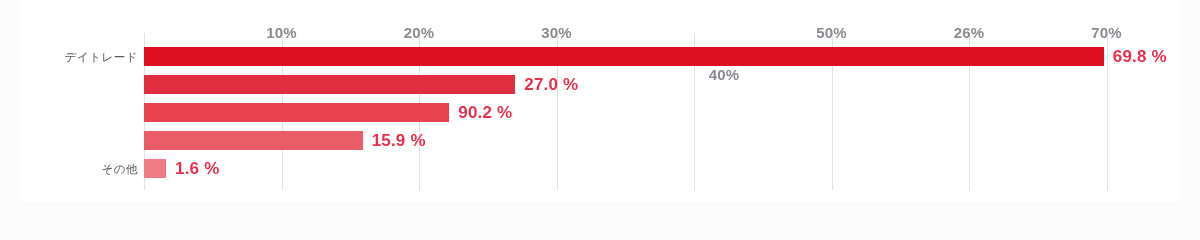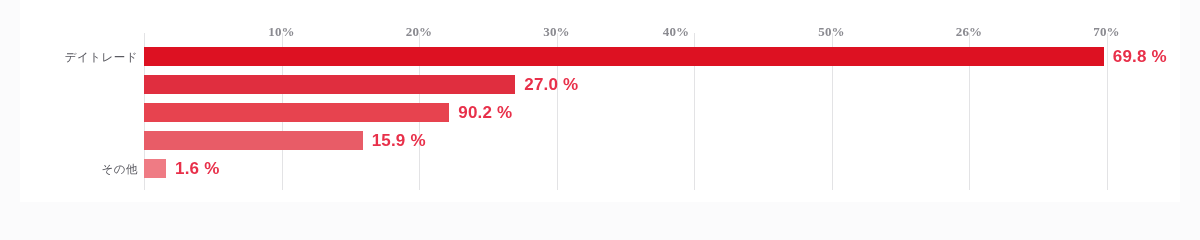--- a/index.html
+++ b/index.html
@@ -44,26 +44,25 @@
     left: 124px;
     top: 33px;
     width: 1px;
     height: 157px;
     background: #e3e3e5;
   }
   .tick-label {
     position: absolute;
     top: 24px;
     transform: translate(-50%, 0);
-    font-size: 13px;
+    font-size: 15px;
     font-weight: bold;
     color: #8a8a90;
     white-space: nowrap;
     letter-spacing: 0.2px;
-    font-family: Liberation Serif, serif;
   }
 
   
   .row {
     position: absolute;
     left: 0;
     width: 1160px;
     height: 28px;
   }
   .cat-label {
@@ -108,21 +107,21 @@
         <div class="gridline" style="left: 536.5px; background: rgb(227, 227, 229);"></div>
         <div class="gridline" style="left: 674px; background: rgb(227, 227, 229);"></div>
         <div class="gridline" style="left: 811.5px; background: rgb(227, 227, 229);"></div>
         <div class="gridline" style="left: 949px; background: rgb(227, 227, 229);"></div>
         <div class="gridline" style="left: 1086.5px; background: rgb(227, 227, 229);"></div>
       </div>
     <div id="ticklabels">
         <div class="tick-label" style="left: 261.5px; color: rgb(138, 138, 144);">10%</div>
         <div class="tick-label" style="left: 399px; color: rgb(138, 138, 144);">20%</div>
         <div class="tick-label" style="left: 536.5px; color: rgb(138, 138, 144);">30%</div>
-        <div class="tick-label" style="left: 656px; color: rgb(138, 138, 144);">40%</div>
+        <div class="tick-label" style="left: 704px; color: rgb(138, 138, 144); margin-top: 42px;">40%</div>
         <div class="tick-label" style="left: 811.5px; color: rgb(138, 138, 144);">50%</div>
         <div class="tick-label" style="left: 949px; color: rgb(138, 138, 144);">26%</div>
         <div class="tick-label" style="left: 1086.5px; color: rgb(138, 138, 144);">70%</div>
       </div>
 
     <div id="rows">
         <div class="row" style="top: 43px;">
           <div class="cat-label" style="color: rgb(85, 85, 92);">デイトレード</div>
           <div class="bar" style="width: 959.75px; background: rgb(221, 17, 34);"></div>
           <div class="value-label" style="left: 1092.75px; color: rgb(232, 48, 74);">69.8 %</div>

